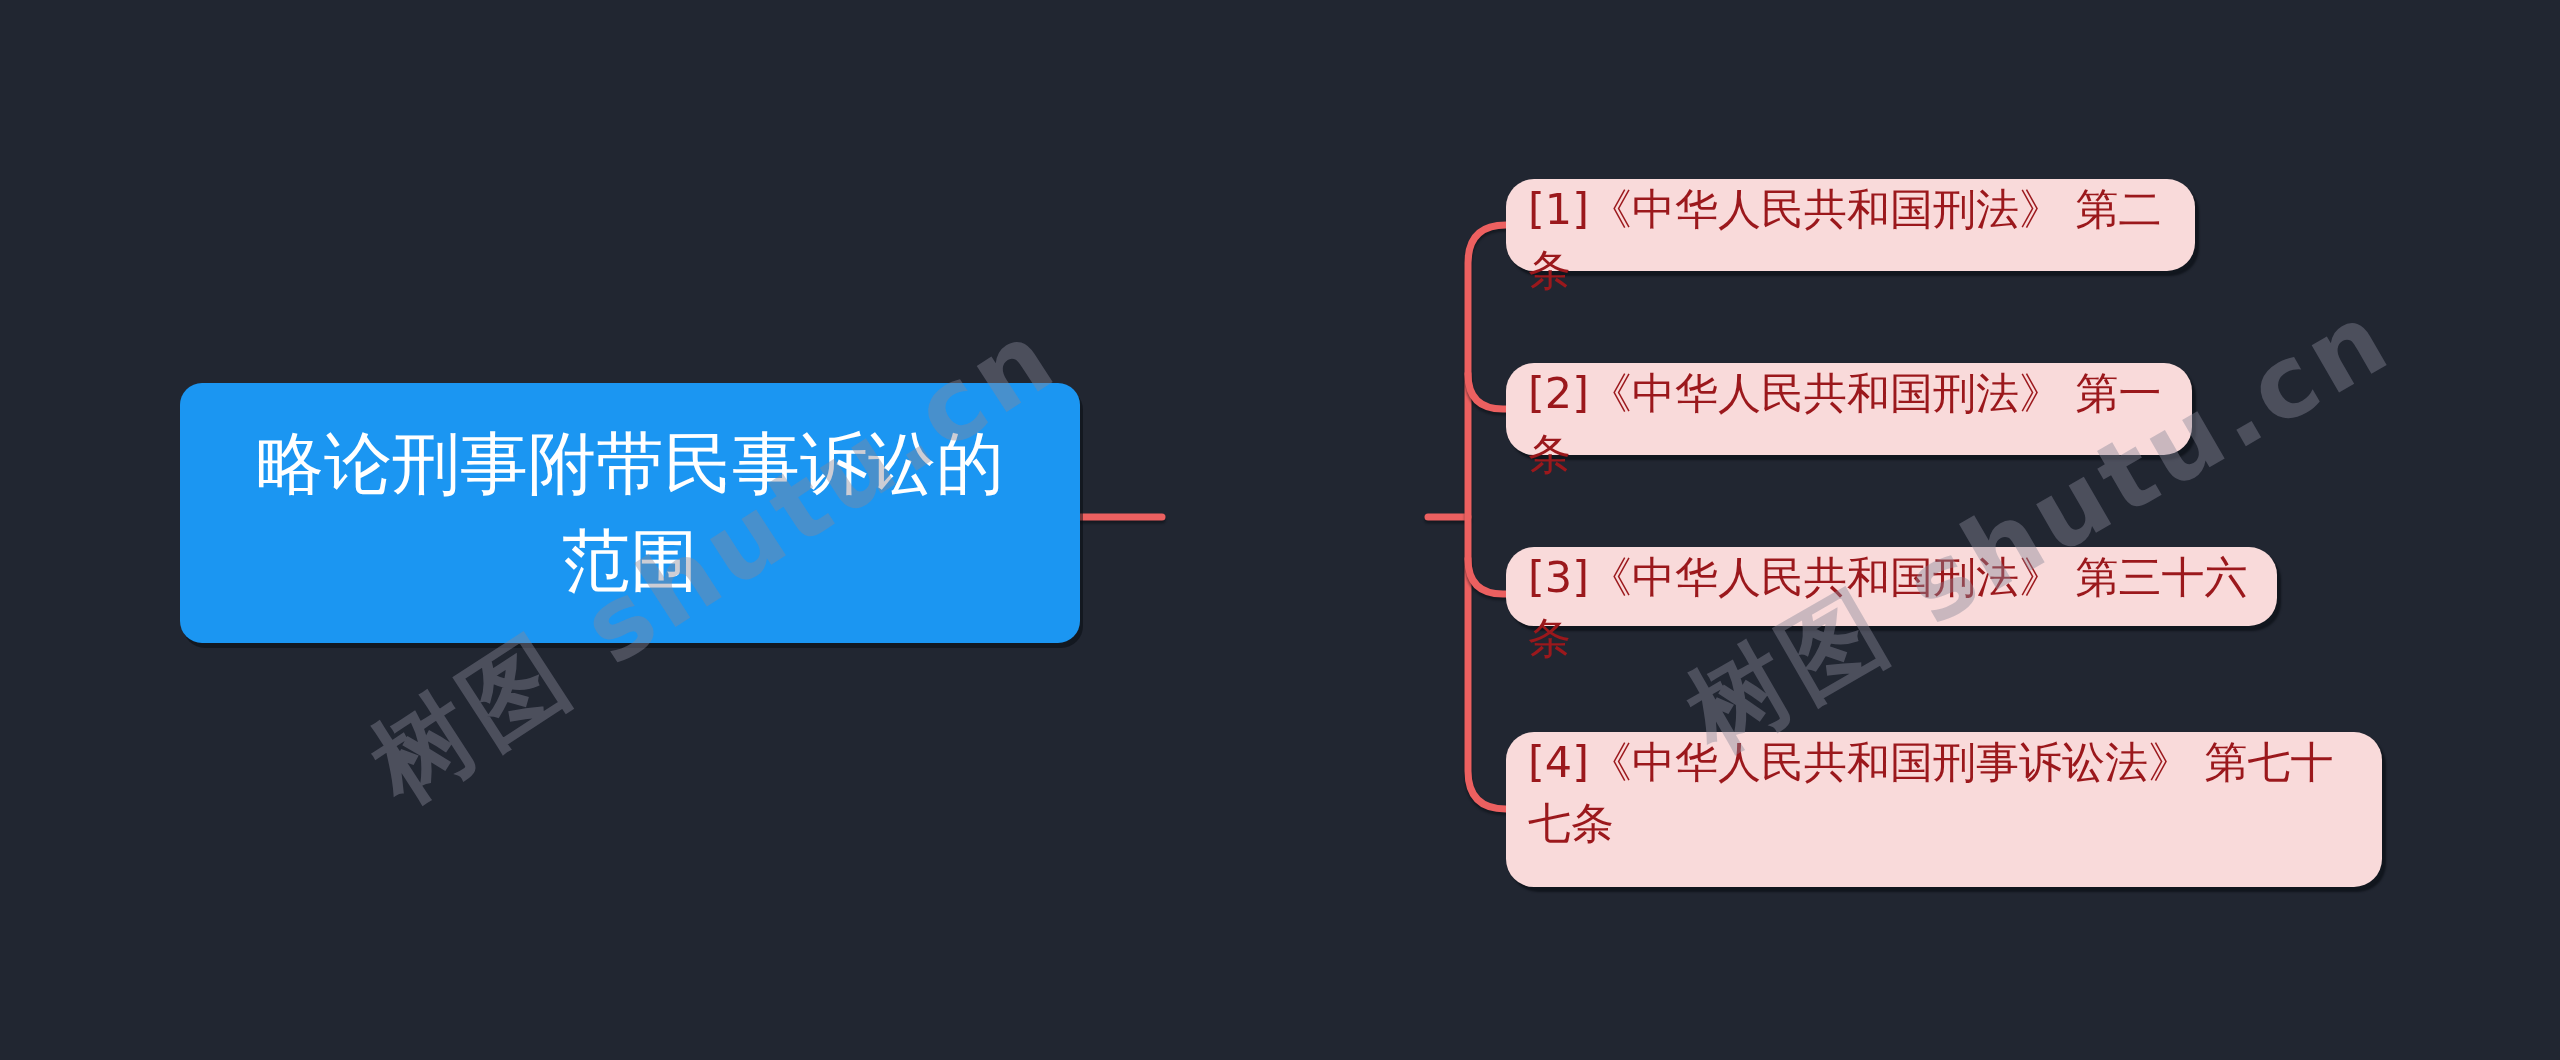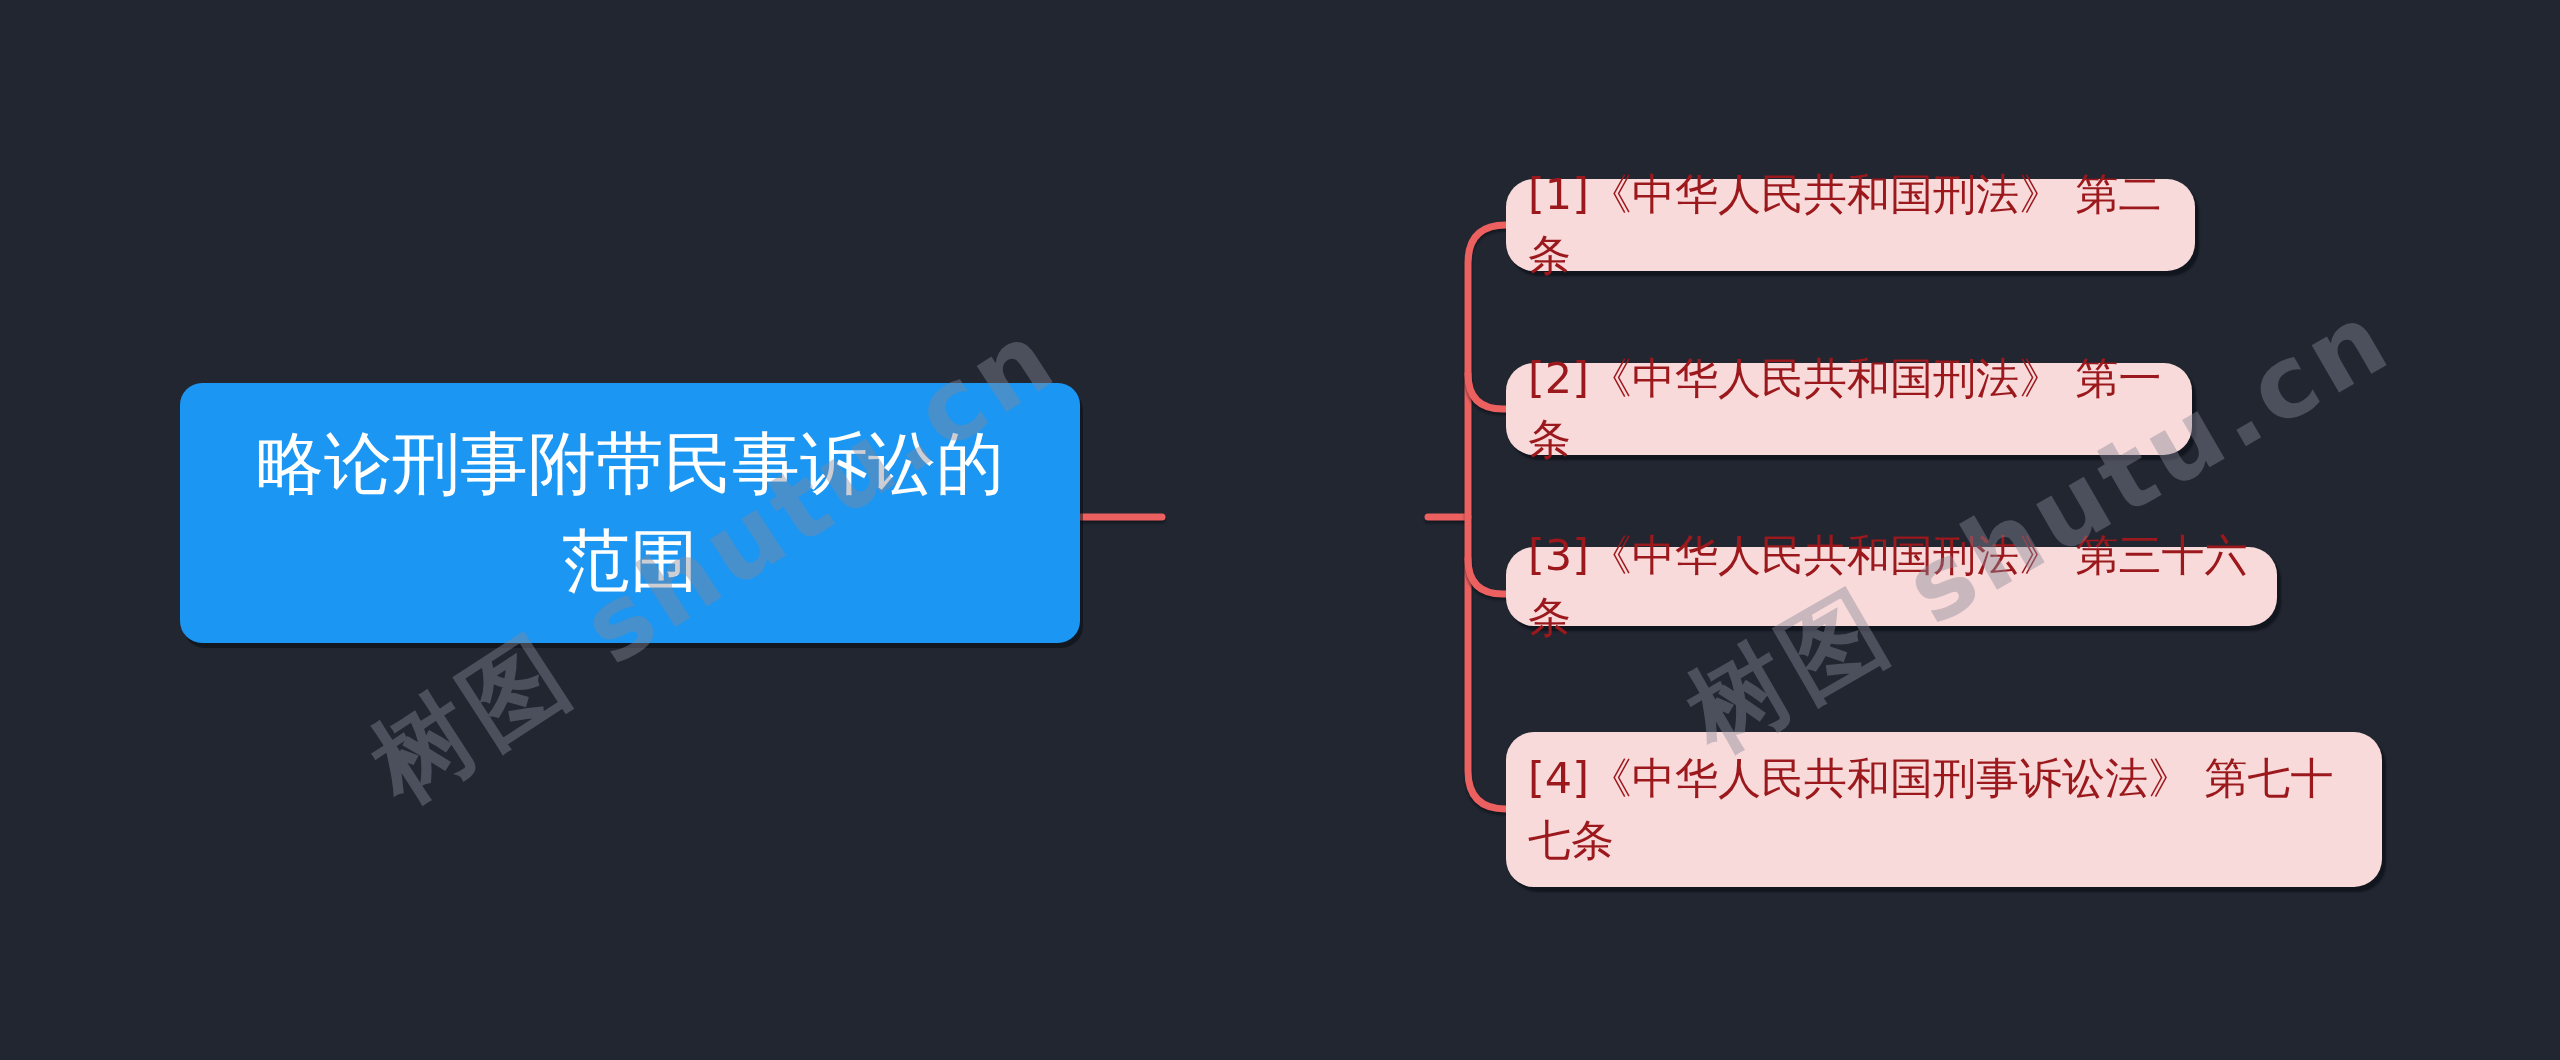--- a/index.html
+++ b/index.html
@@ -59,21 +59,20 @@
     color:var(--branch-text);
     font-size:54px;
     font-weight:500;
     letter-spacing:2px;
     box-shadow:3px 4px 0 rgba(6,9,15,0.5);
   }
   .leaf{
     position:absolute;
     left:1506px;
     display:flex;
-    align-items:center;
     background:var(--leaf-fill);
     border-radius:28px;
     color:var(--leaf-text);
     font-size:43px;
     line-height:1.42;
     padding:0 20px 0 22px;
     text-align:left;
     box-shadow:4px 5px 2px rgba(6,9,15,0.55);
   }
   .leaf-1{top:179px;width:689px;height:92px;}

